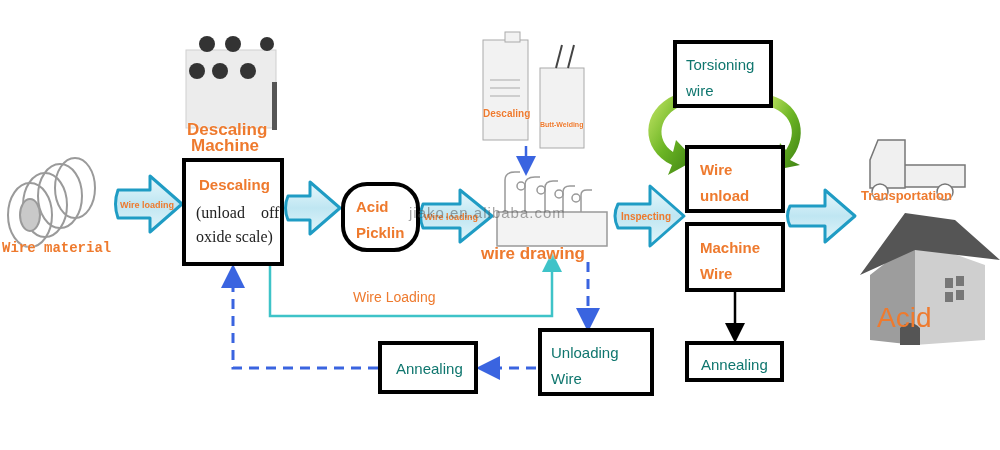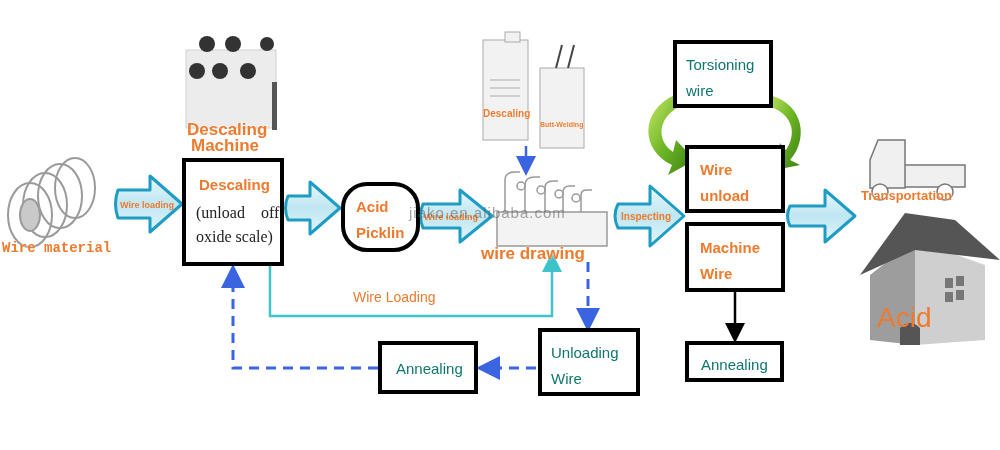--- a/index.html
+++ b/index.html
@@ -175,21 +175,21 @@
 
 <div class="box" style="left:685px;top:222px;width:100px;height:70px;">
   <div class="btxt orange" style="left:11px;top:9px;">Machine</div>
   <div class="btxt orange" style="left:11px;top:35px;">Wire</div>
 </div>
 
 <div class="box" style="left:685px;top:341px;width:99px;height:41px;">
   <div class="btxt green" style="left:12px;top:7px;">Annealing</div>
 </div>
 
-<div class="box" style="left:538px;top:328px;width:102px;height:68px;">
+<div class="box" style="left:538px;top:328px;width:116px;height:68px;">
   <div class="btxt green" style="left:9px;top:8px;">Unloading</div>
   <div class="btxt green" style="left:9px;top:34px;">Wire</div>
 </div>
 
 <div class="box" style="left:378px;top:341px;width:100px;height:53px;">
   <div class="btxt green" style="left:14px;top:11px;">Annealing</div>
 </div>
 
 <div class="watermark" style="left:392px;top:204px;">jiako.en.alibaba.com</div>
 

